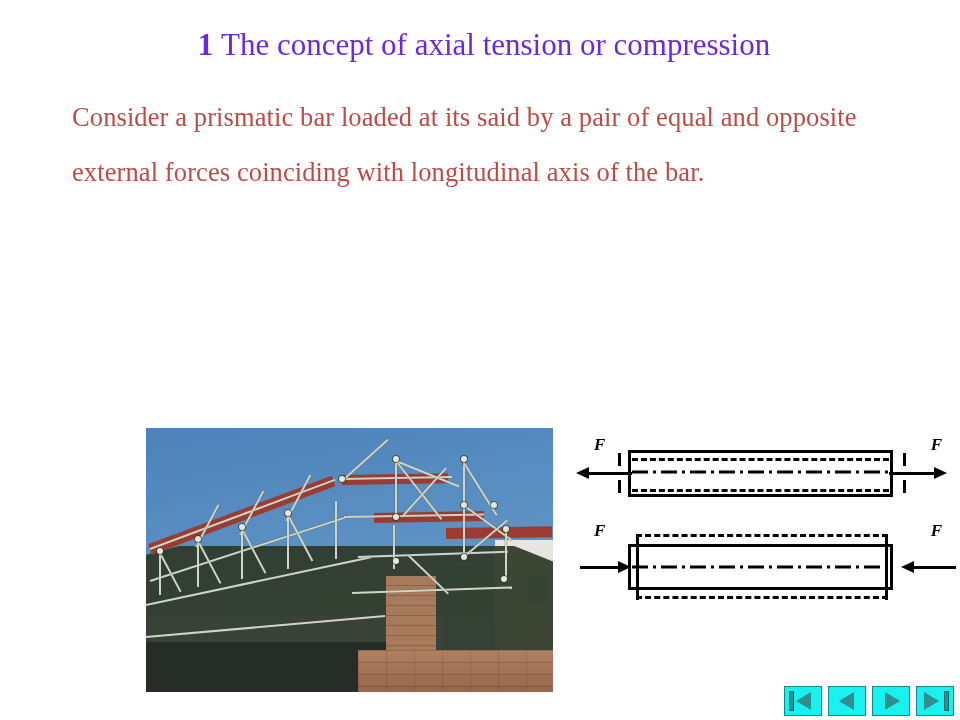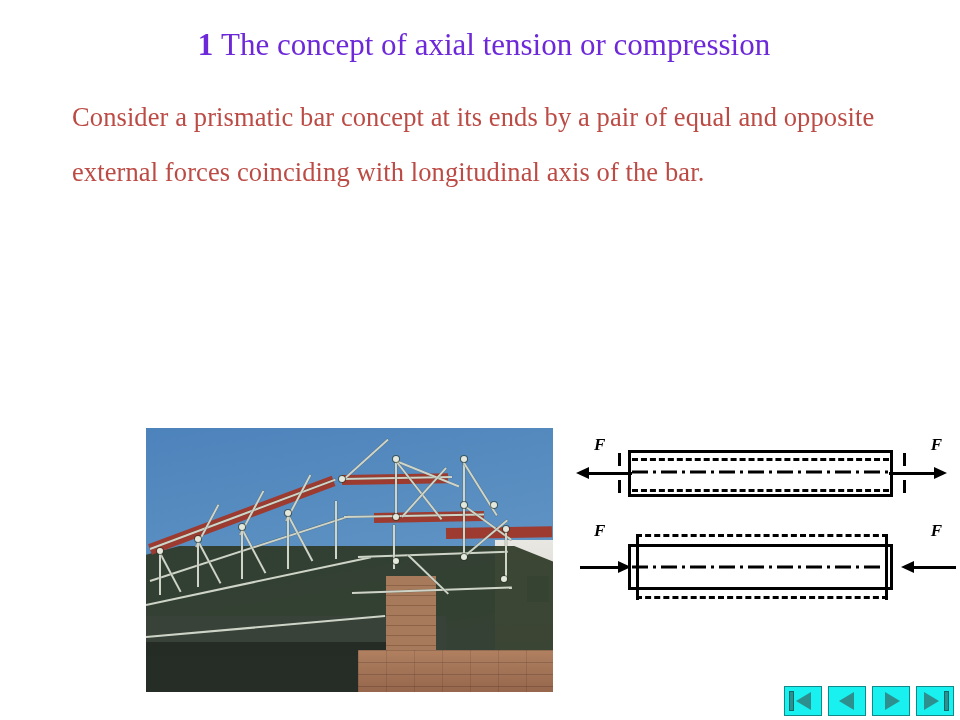--- a/index.html
+++ b/index.html
@@ -251,21 +251,21 @@
   #nav-last  .stopbar { right: 4px; }
 </style>
 </head>
 <body>
 
 <div id="slide-title">
   <span class="lead">1</span><span>&nbsp;</span><span>The concept of axial tension or compression</span>
 </div>
 
 <div id="body-text">
-  <p class="para para-red">Consider a prismatic bar concept at its ends by a pair of equal and opposite external forces coinciding with longitudinal axis of the bar.</p>
+  <p class="para para-red">Consider a prismatic bar loaded at its said by a pair of equal and opposite external forces coinciding with longitudinal axis of the bar.</p>
 </div>
 
 <div id="photo">
   <div class="sky"></div>
   <div class="wall-right"></div>
   <div class="wall-right-win"></div>
 
   <div class="underside"></div>
 
   <div class="roof r1"></div>

